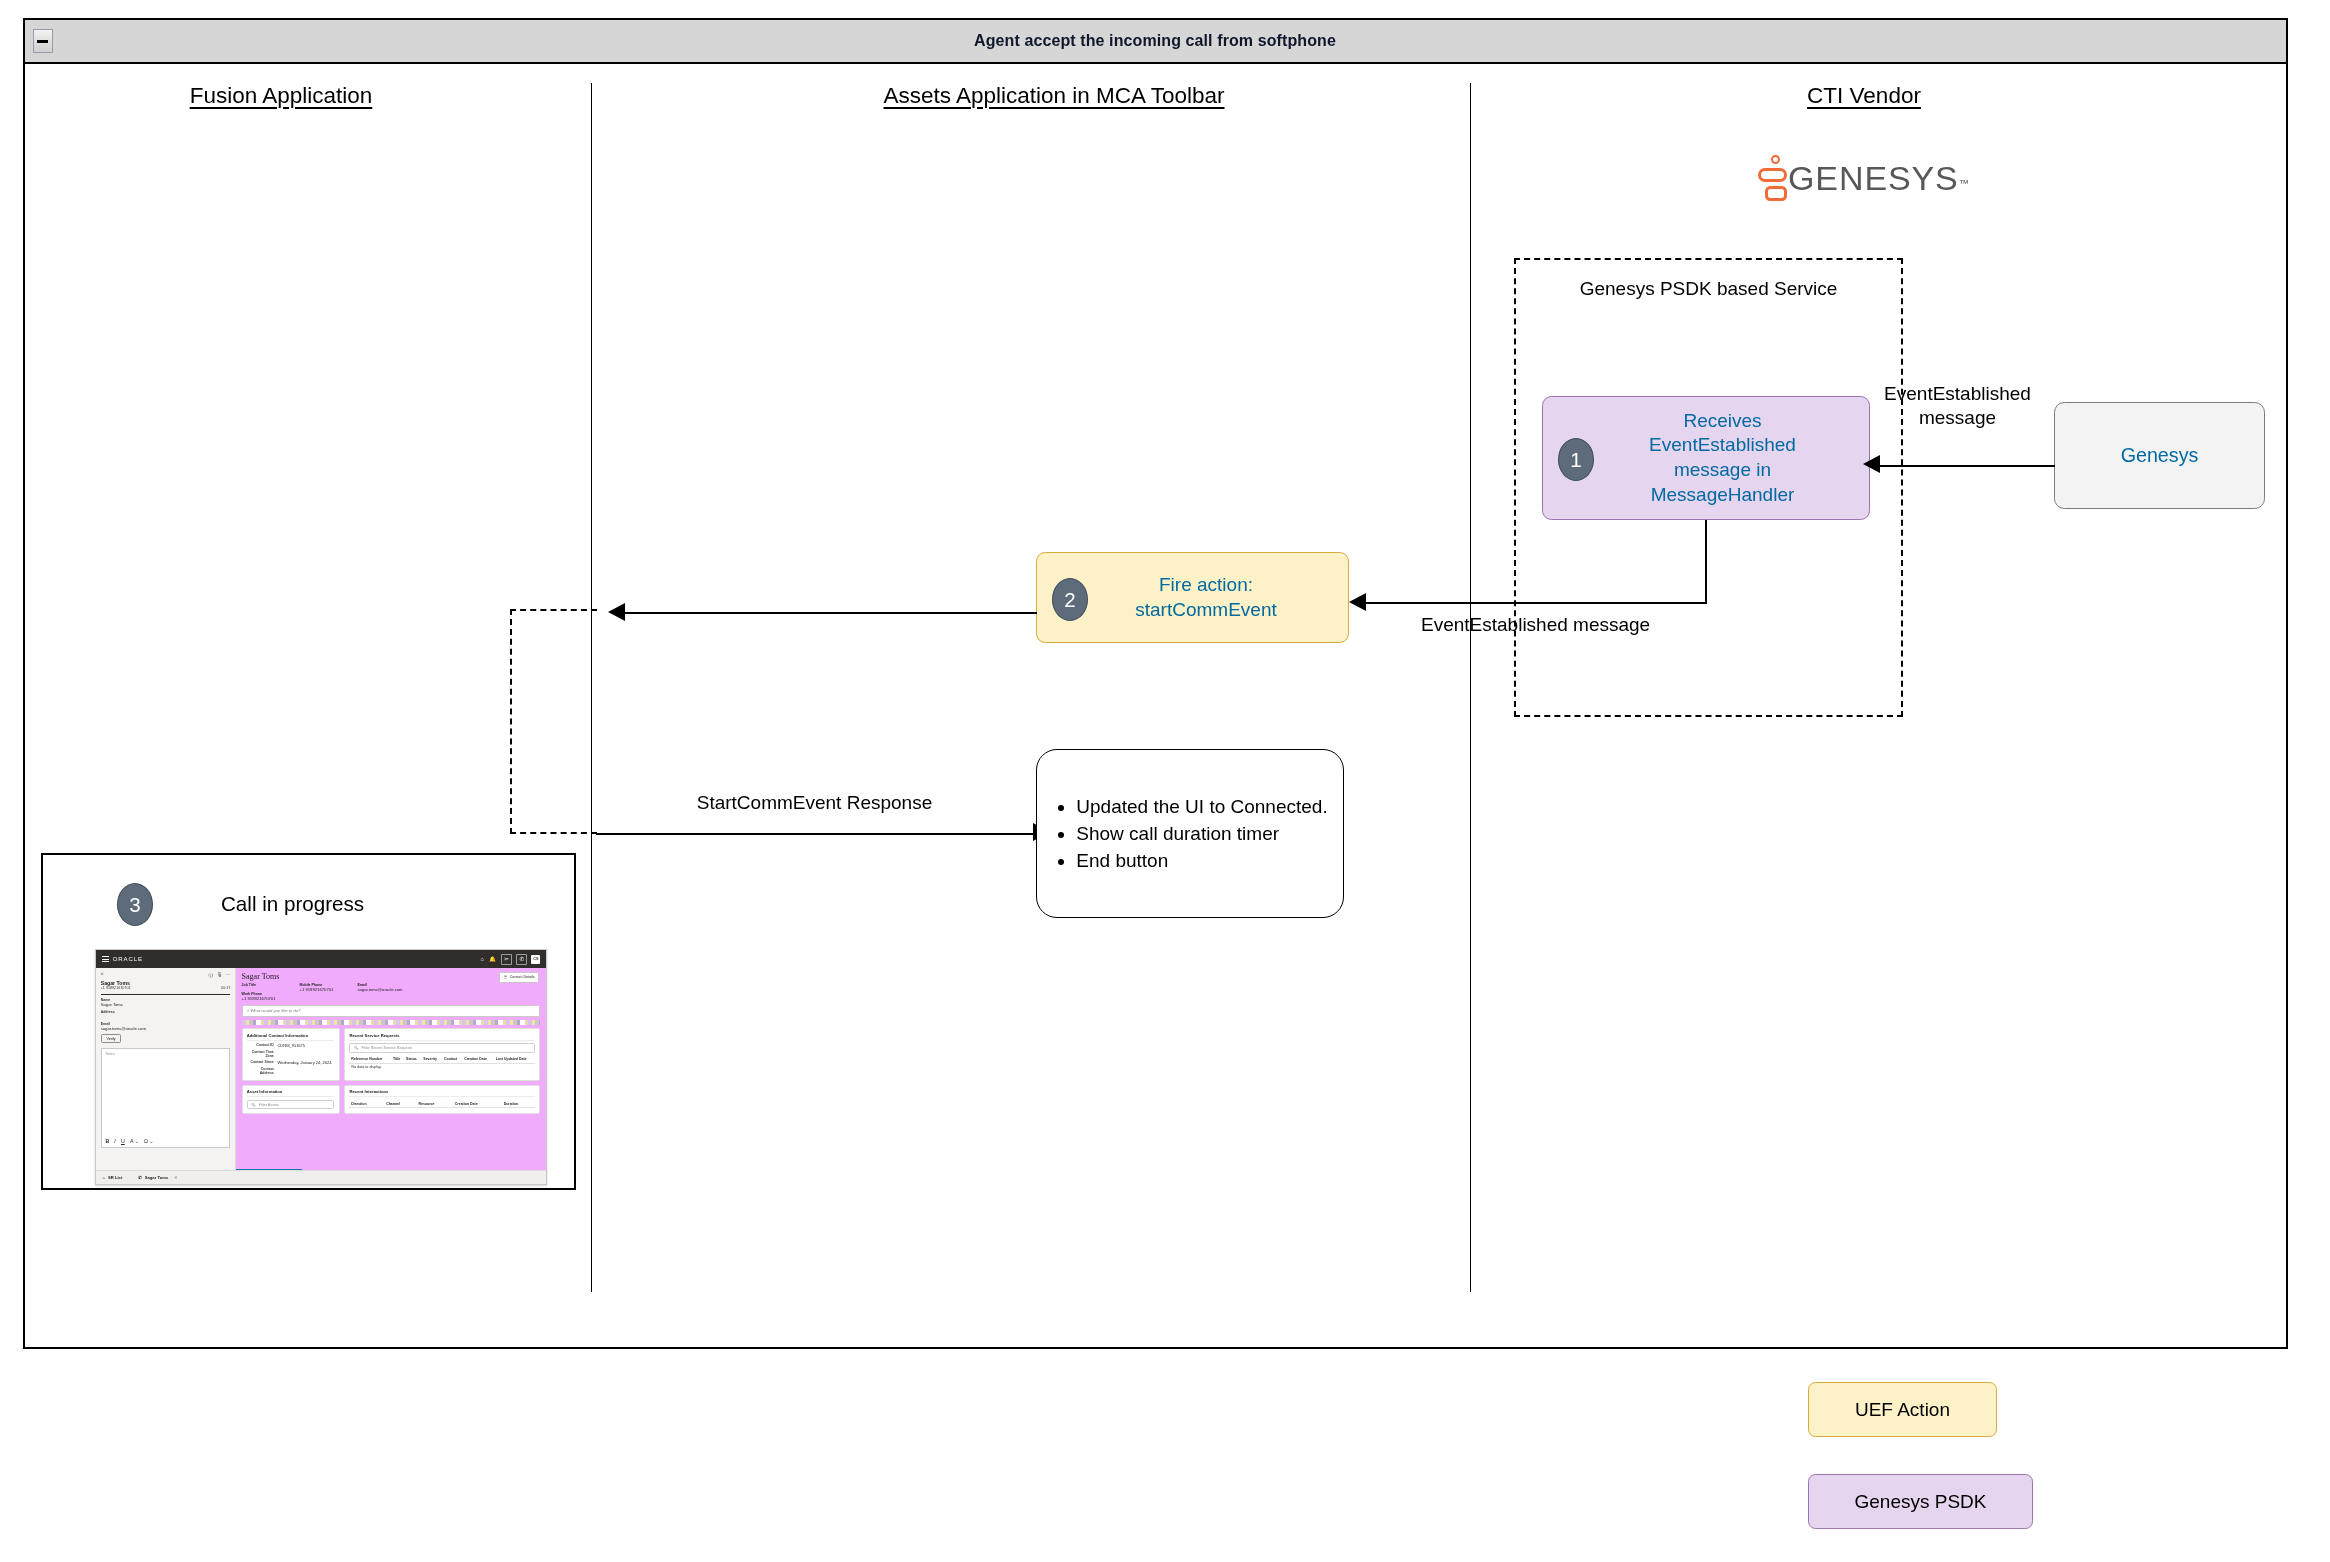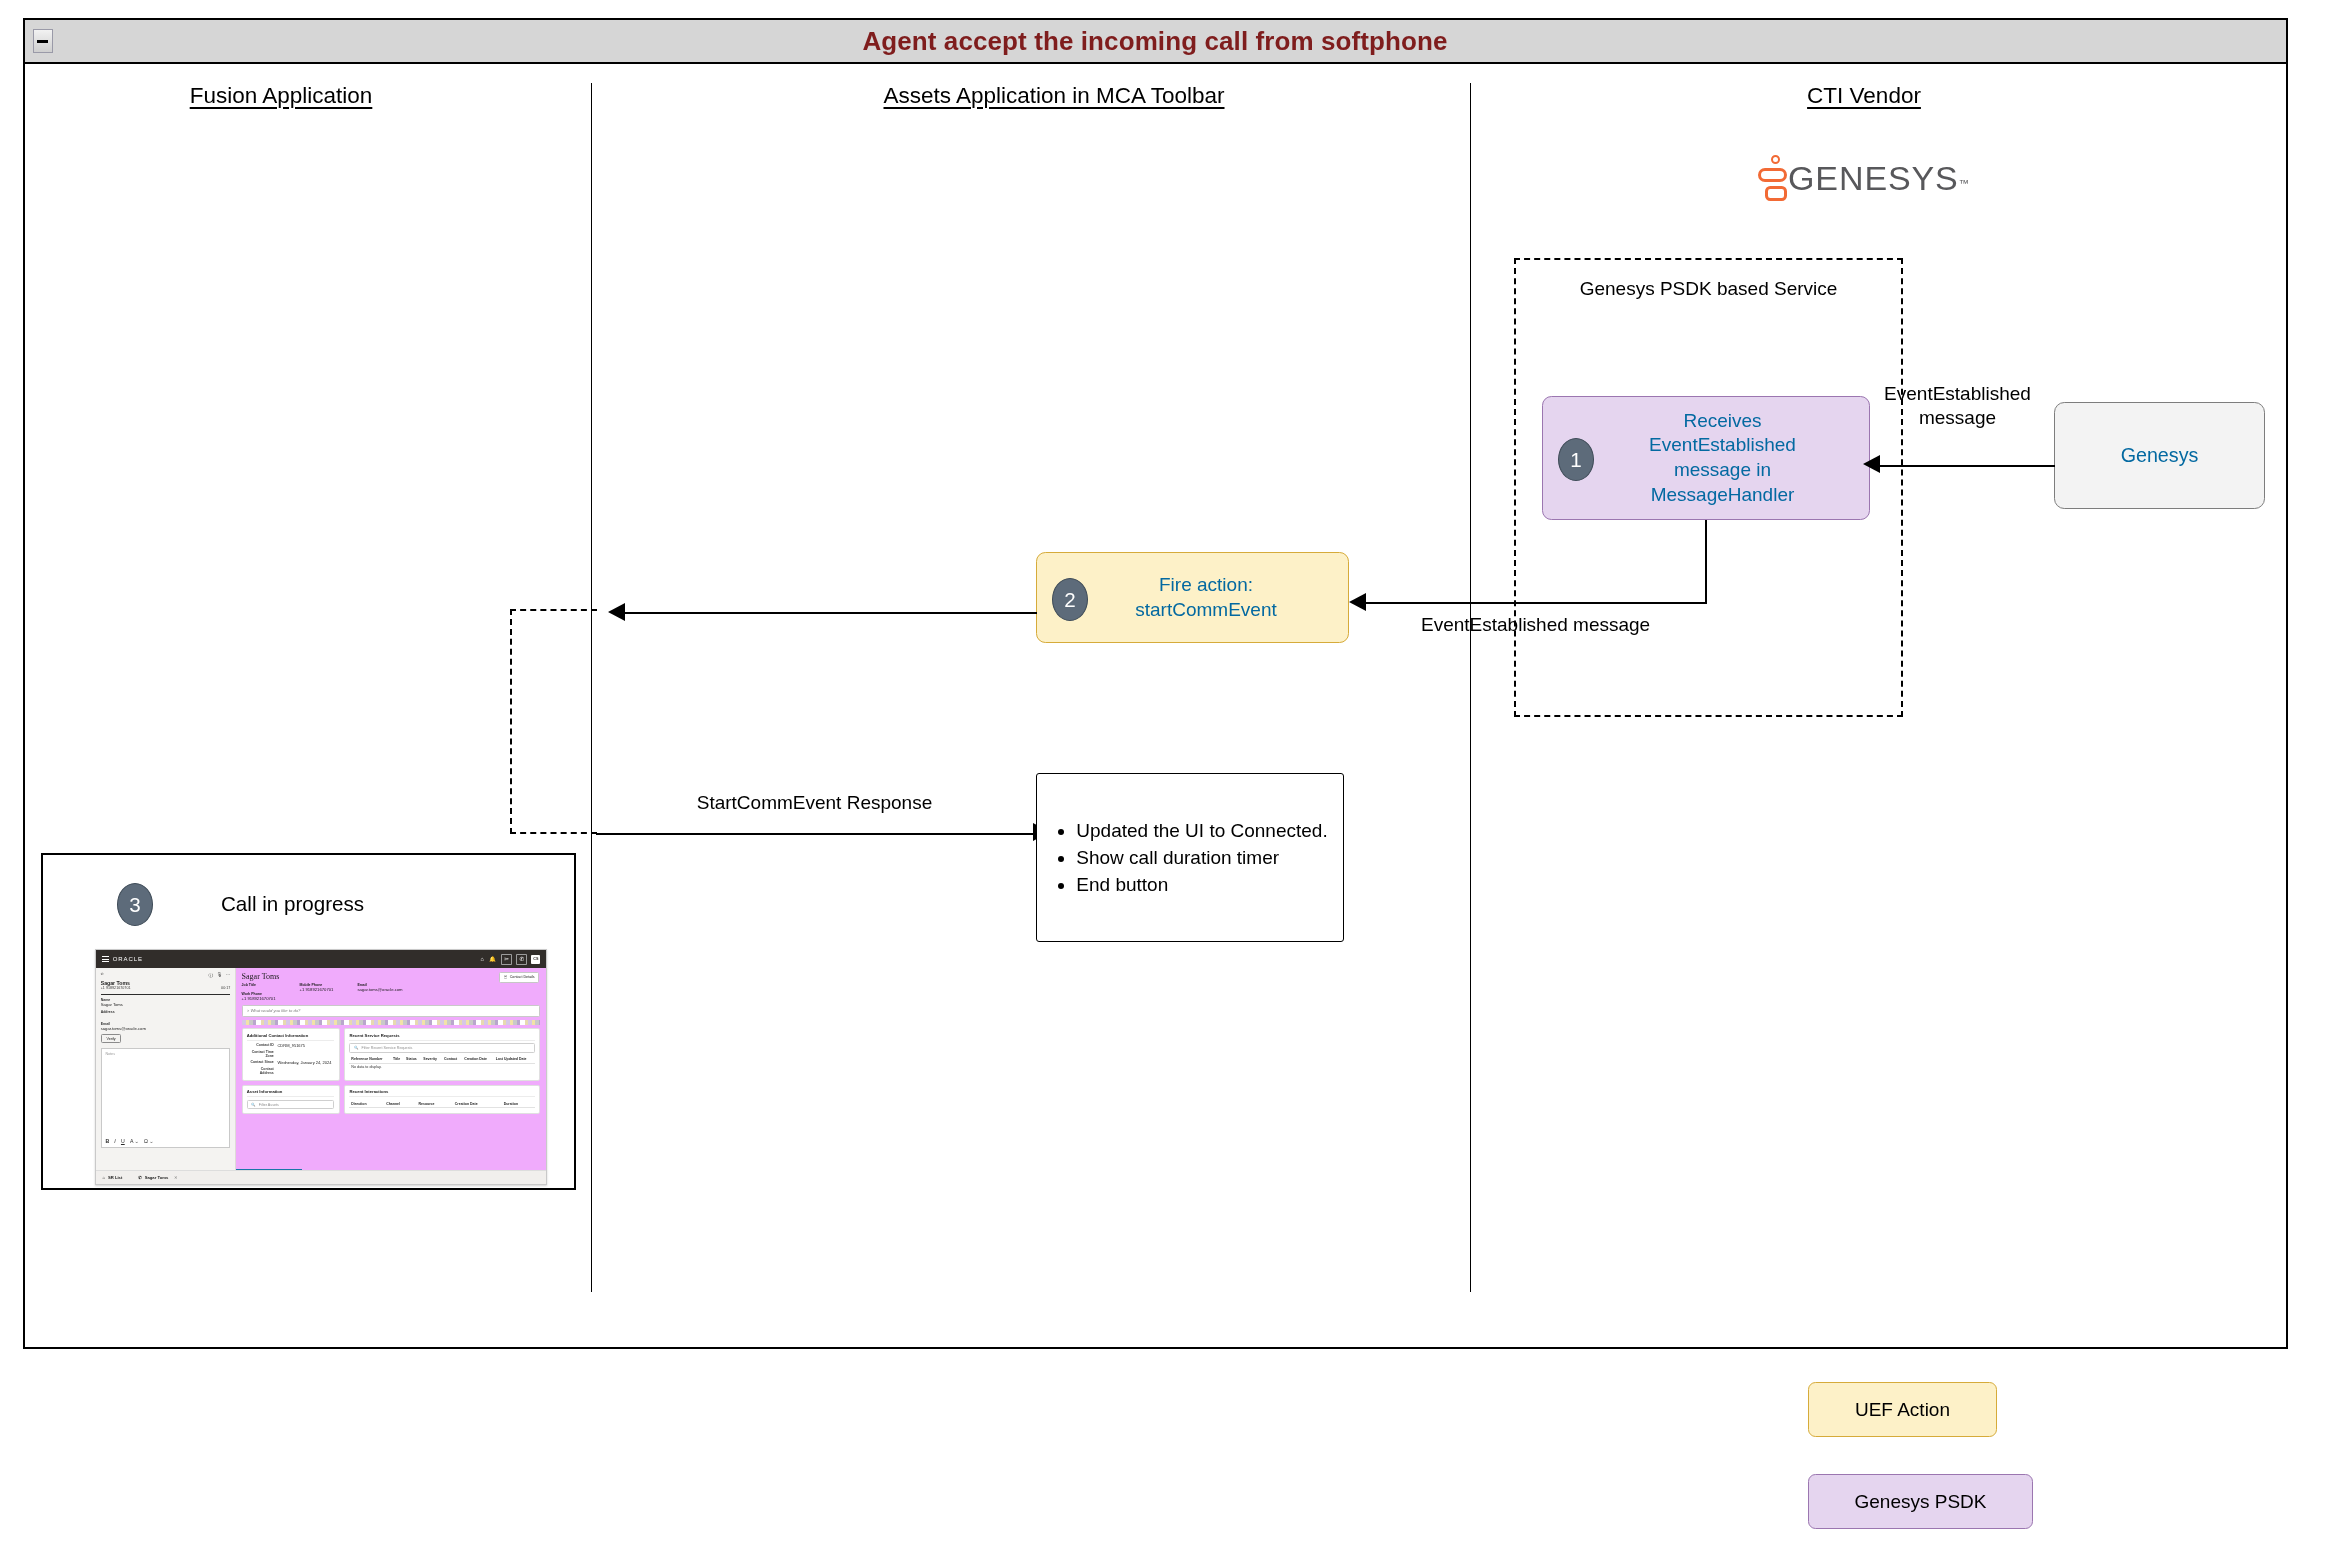--- a/index.html
+++ b/index.html
@@ -32,23 +32,23 @@
     border-top: 2.3px solid #000000;
     border-bottom: 2.3px solid #000000;
     border-left: 2.3px solid #000000;
     border-right: 2.3px solid #000000;
     box-sizing: border-box;
     display: flex;
     align-items: center;
     justify-content: center;
   }
   .title-text {
-    font-size: 26px;
+    font-size: 16px;
     font-weight: bold;
-    color: #7f1d1d;
+    color: #0f172a;
     letter-spacing: 0.1px;
   }
   .collapse-btn {
     position: absolute;
     left: 8.4px; top: 9.4px;
     width: 19.7px; height: 24px;
     background: linear-gradient(#f2f2f2, #cfcfcf);
     border: 0.9px solid #9a9aa8;
     box-sizing: border-box;
     display: flex; align-items: center; justify-content: center;
@@ -148,22 +148,21 @@
     border-radius: 9.4px;
   }
   .node-gray {
     background: #f3f3f3;
     border: 1.9px solid #7d7d7d;
     border-radius: 10.3px;
   }
   .node-white {
     background: #ffffff;
     border: 1.9px solid #000000;
-    border-radius: 3px;
-    margin-top: 24px;
+    border-radius: 21px;
   }
   .node-label {
     font-size: 19px;
     line-height: 1.3;
     color: #0369a1;
   }
   .node-label-lg { font-size: 19.7px; }
 
   
   .step-badge {

